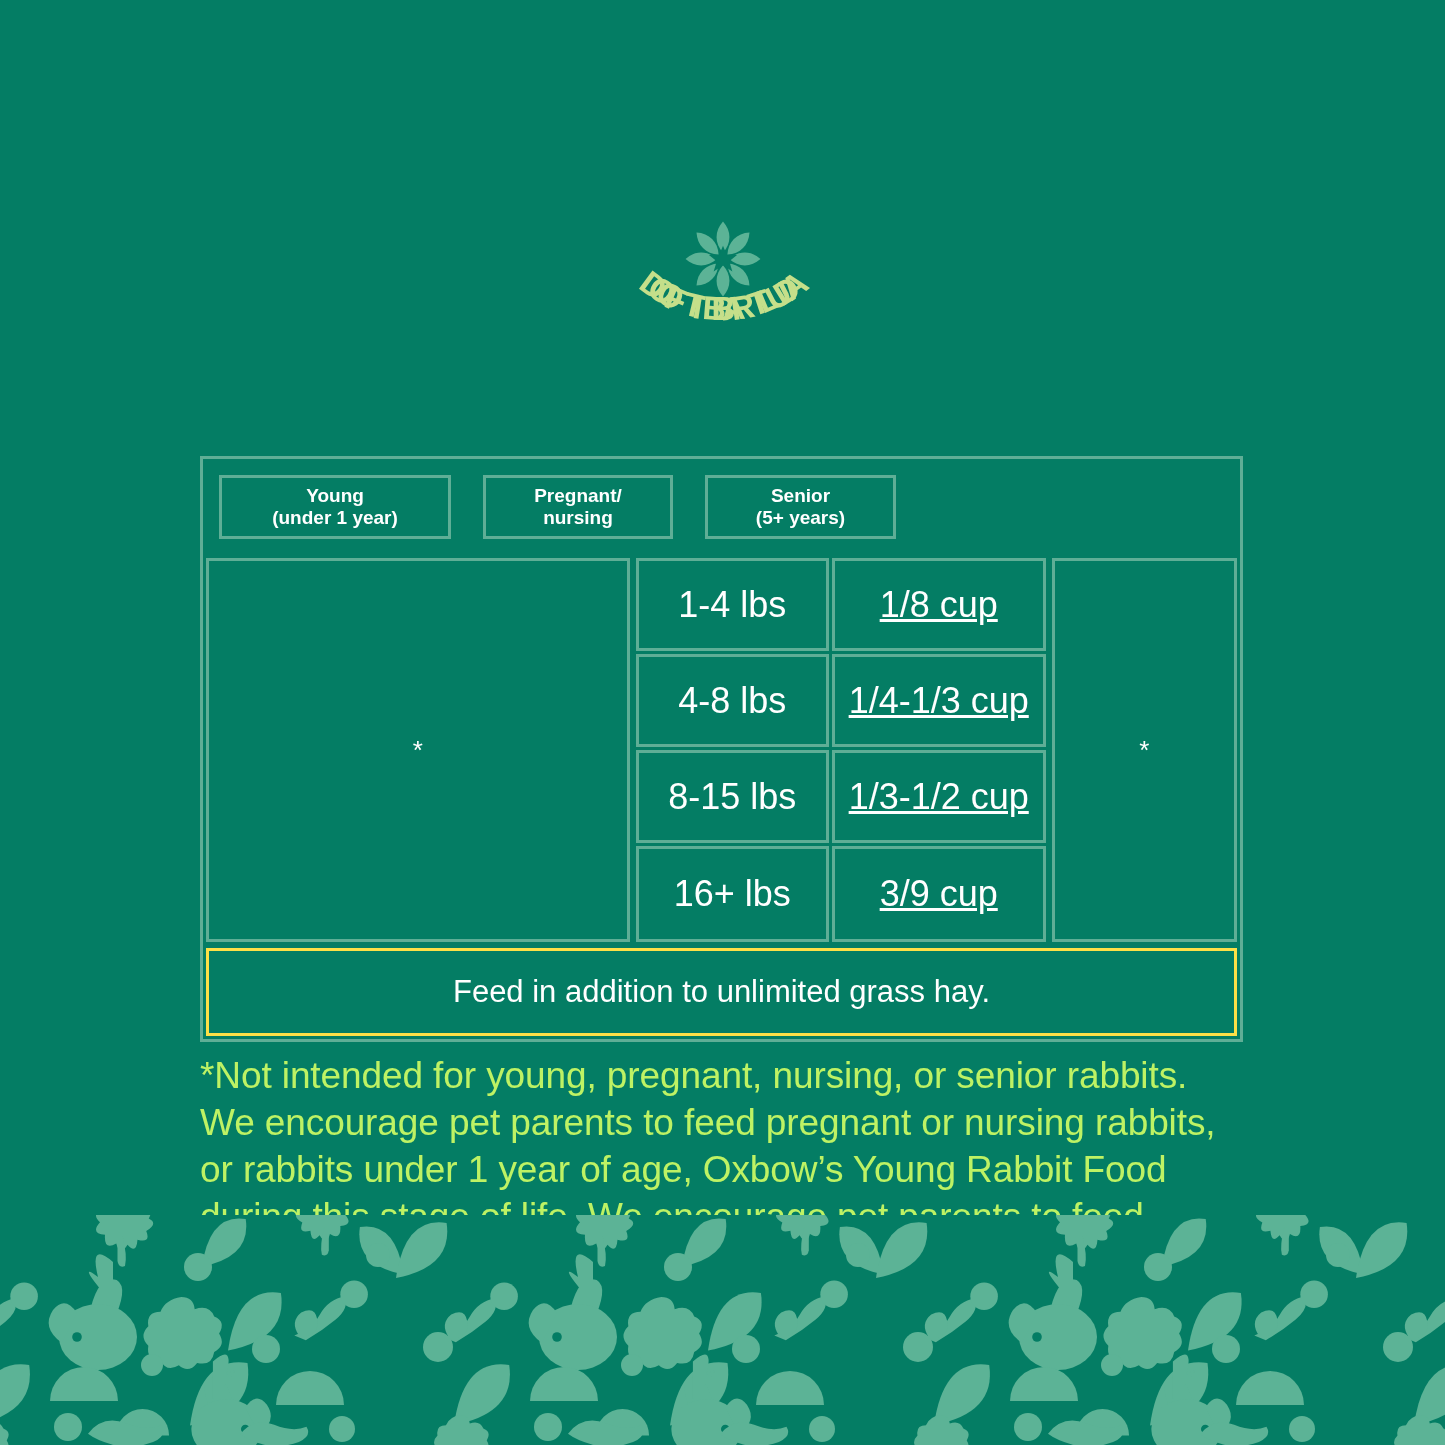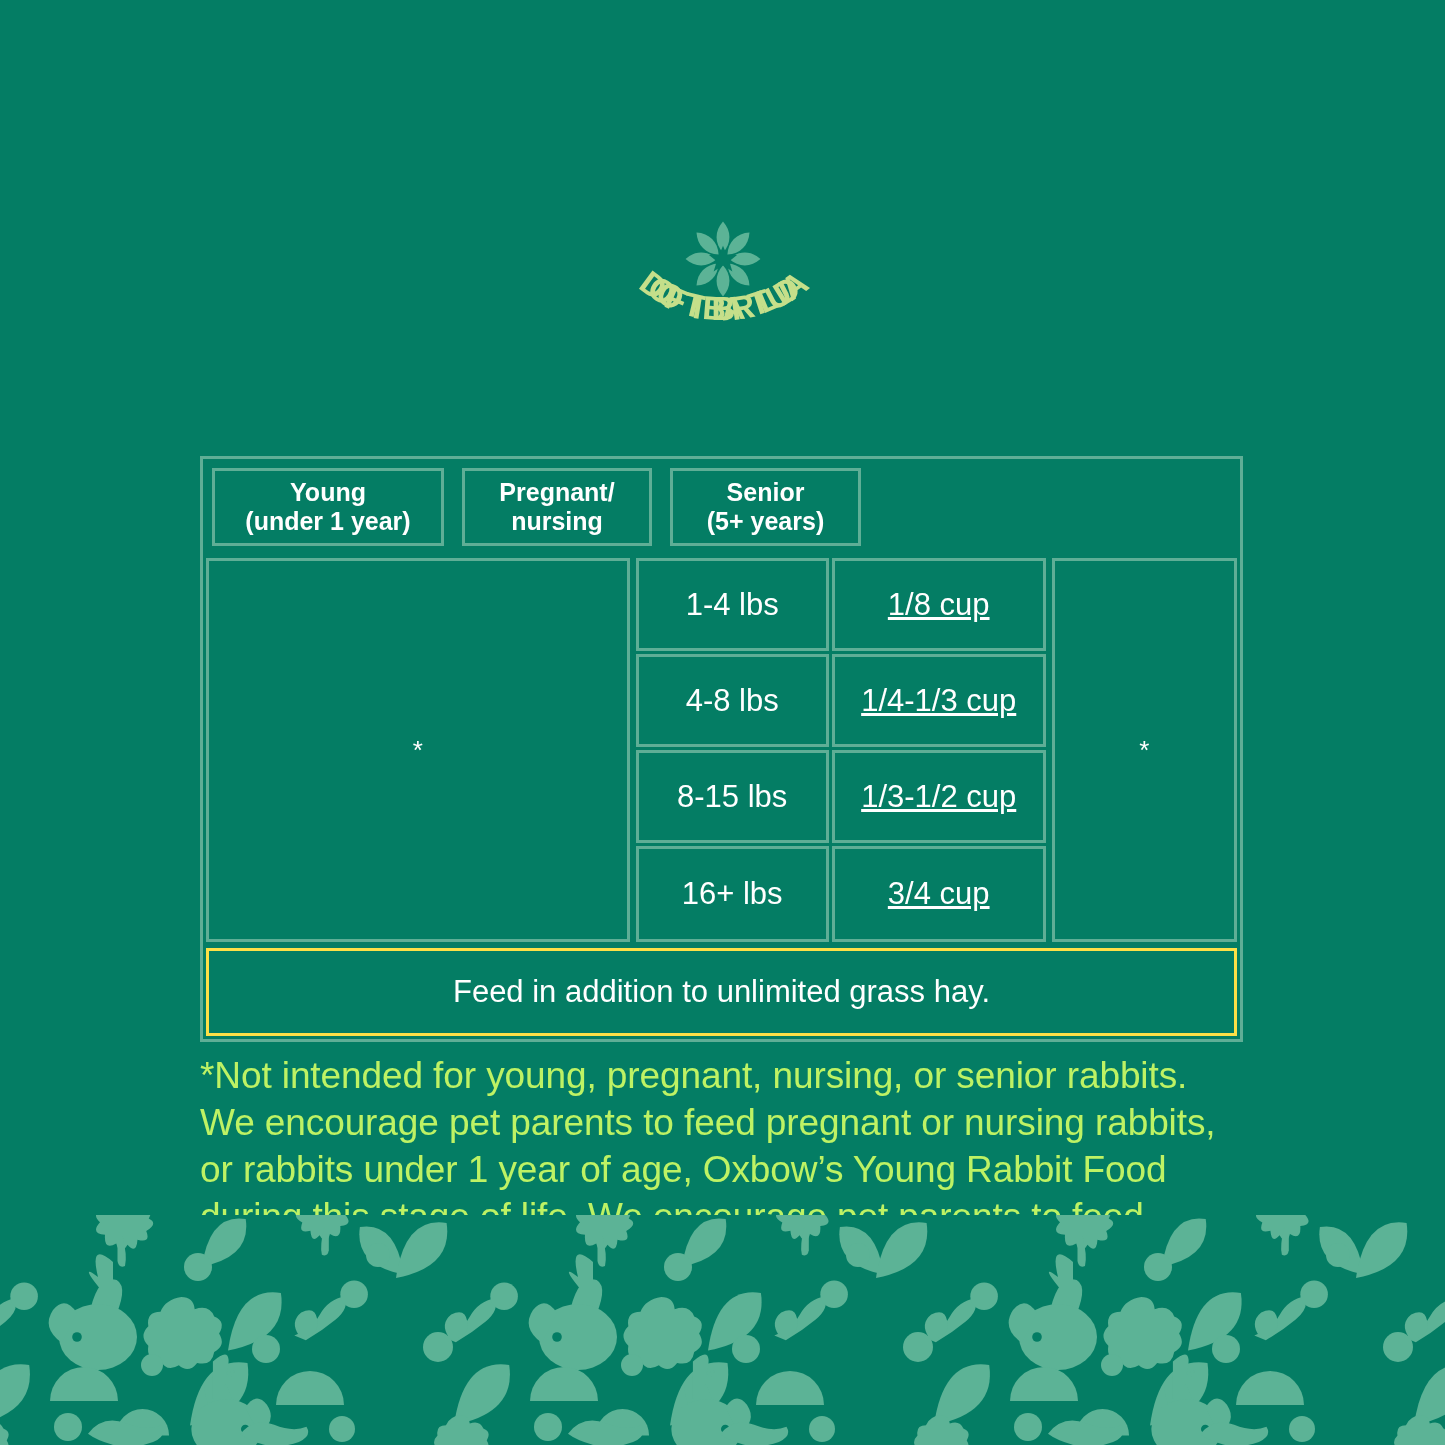--- a/index.html
+++ b/index.html
@@ -56,23 +56,23 @@
   .tcell{
     box-sizing:border-box;
     color:#ffffff;
     display:flex;align-items:center;justify-content:center;
     text-align:center;
     position:relative;
   }
   
   #head-row{height:96px;}
   #head-row .tcell{
-    font-weight:700;font-size:25px;line-height:1.18;
-    border:3px solid #5fae96;
-    margin:9px;
+    font-weight:700;font-size:19px;line-height:1.18;
+    border:3px solid #5fae96;
+    margin:16px;
   }
   .c-young{width:232px;}
   .c-preg{width:190px;}
   .c-adult{width:410px;}
   .c-senior{width:191px;}
 
   
   #body-row{display:flex;}
   .body-left{
     width:437px;
@@ -84,21 +84,21 @@
   }
   .body-mid{
     width:410px;margin:3px;box-sizing:border-box;
   }
   .sub-row{display:flex;height:96px;}
   .sub-cell{
     box-sizing:border-box;
     border:3px solid #5fae96;
     margin:0 0 3px 0;
     display:flex;align-items:center;justify-content:center;
-    color:#fff;font-size:31px;font-weight:400;
+    color:#fff;font-size:36px;font-weight:400;
     white-space:nowrap;
   }
   .sub-w{width:193px;margin-right:3px;}
   .sub-a{width:214px;text-decoration:underline;}
   .sub-row:last-child .sub-cell{margin-bottom:0;}
   .body-right{
     width:191px;
     border:3px solid #5fae96;
     margin:3px;
     box-sizing:border-box;
@@ -205,21 +205,21 @@
           <div class="sub-row">
             <div class="sub-cell sub-w">4-8 lbs</div>
             <div class="sub-cell sub-a">1/4-1/3 cup</div>
           </div>
           <div class="sub-row">
             <div class="sub-cell sub-w">8-15 lbs</div>
             <div class="sub-cell sub-a">1/3-1/2 cup</div>
           </div>
           <div class="sub-row">
             <div class="sub-cell sub-w">16+ lbs</div>
-            <div class="sub-cell sub-a">3/4 cup</div>
+            <div class="sub-cell sub-a">3/9 cup</div>
           </div>
         </div>
 
       <div class="body-right">*</div>
     </div>
 
     <div class="trow" id="foot-row">
       <div class="tcell">Feed in addition to unlimited grass hay.</div>
     </div>
   </div>

